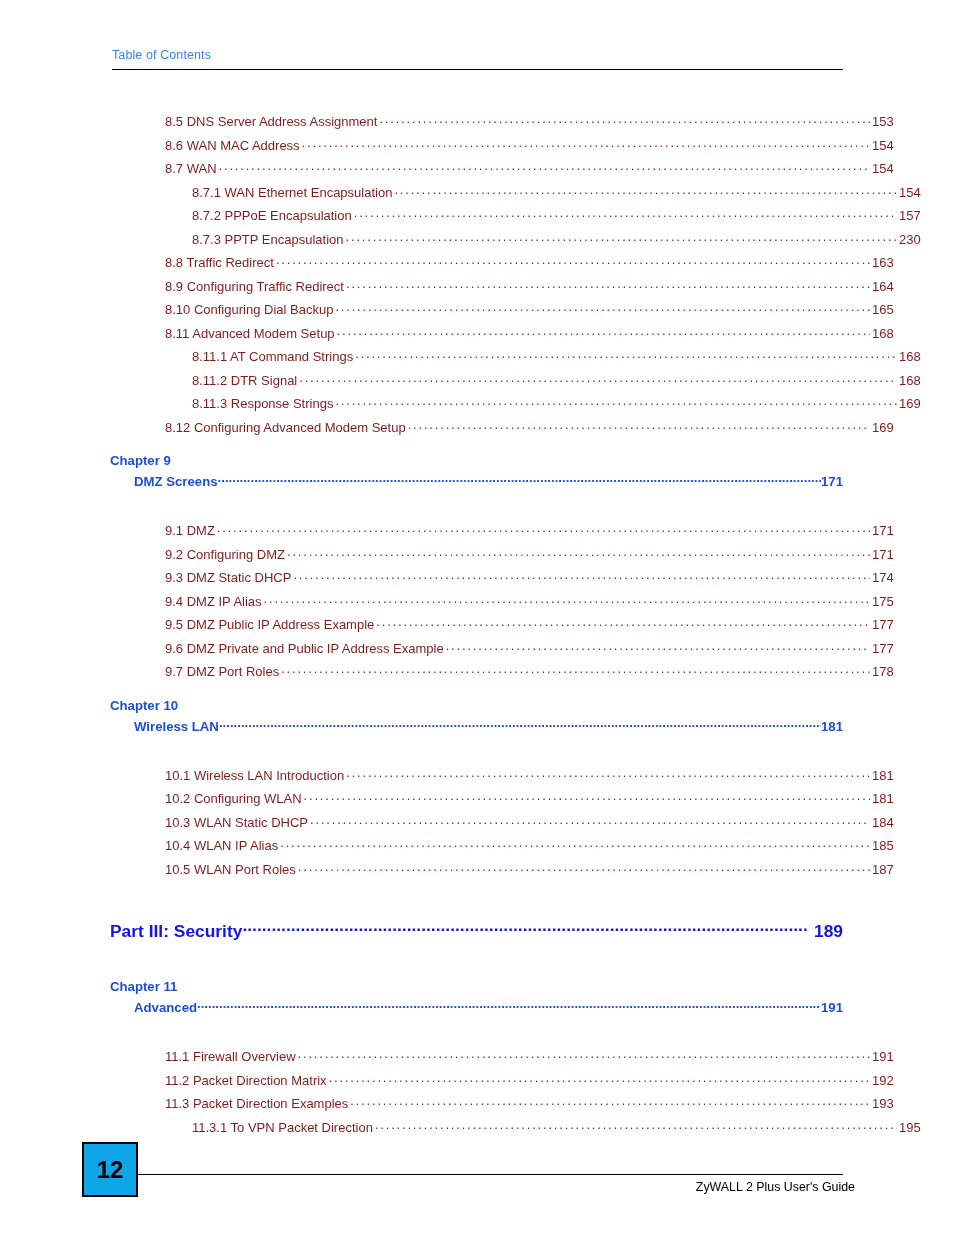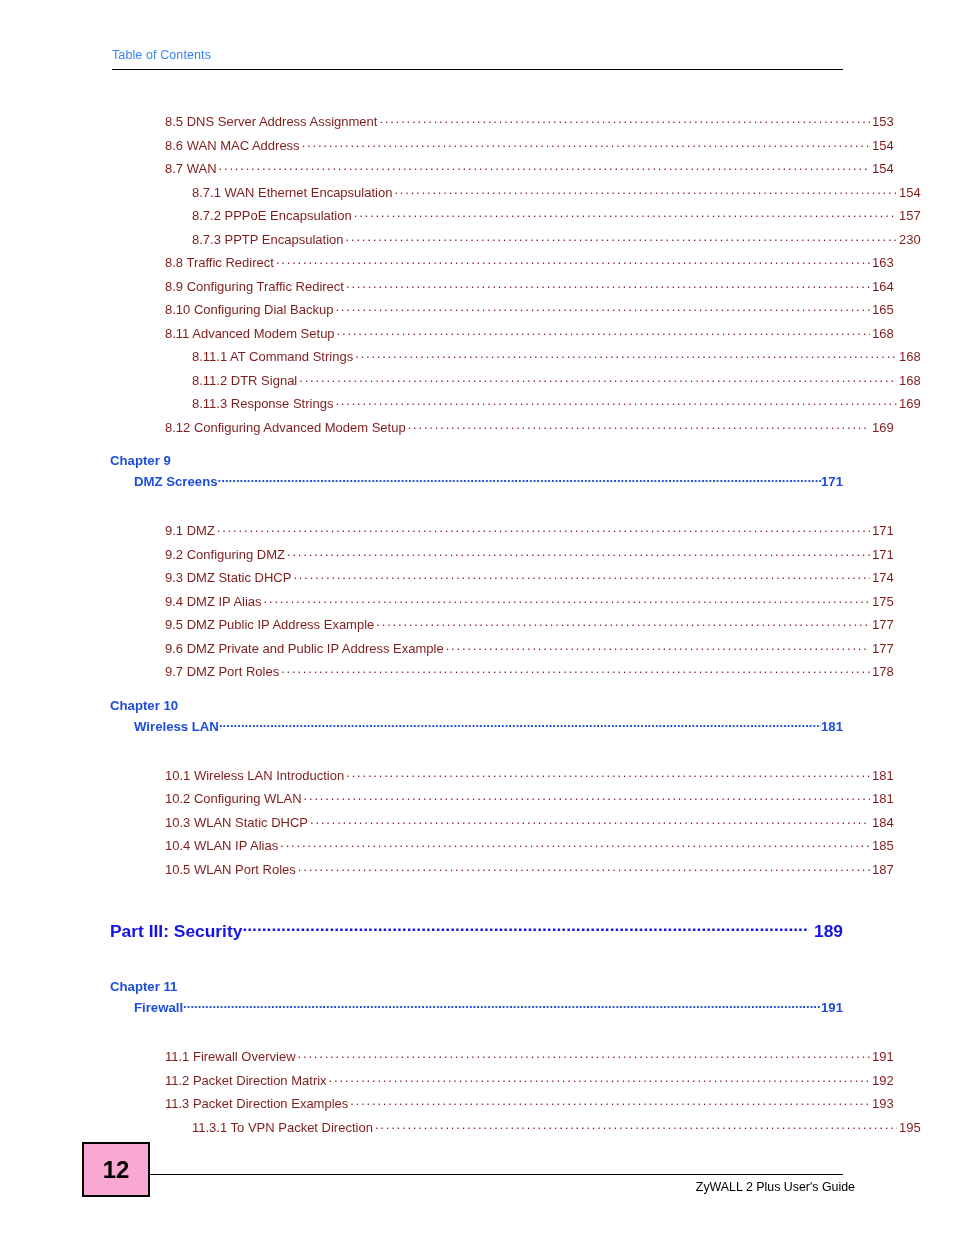--- a/index.html
+++ b/index.html
@@ -177,24 +177,24 @@
     position: absolute;
     left: 137px;
     top: 33px;
     width: 706px;
     border-bottom: 1.5px solid #000000;
   }
   #footer-pagebox {
     position: absolute;
     left: 82px;
     top: 1px;
-    width: 68px;
+    width: 56px;
     height: 55px;
     border: 2.4px solid #000000;
-    background: #f9a8d4;
+    background: #0ea5e9;
     display: flex;
     align-items: center;
     justify-content: center;
     font-size: 24px;
     font-weight: bold;
     color: #000000;
     box-sizing: border-box;
   }
   #footer-guide {
     position: absolute;
@@ -384,21 +384,21 @@
       <span class="leader"></span>
       <span class="page">189</span>
     </div>
   </div>
 
   <div class="gap-lg"></div>
 
   <div class="chapter-block">
     <span class="chapter-line">Chapter  11</span>
     <div class="title-row">
-      <span class="label">Firewall</span>
+      <span class="label">Advanced</span>
       <span class="leader"></span>
       <span class="page">191</span>
     </div>
   </div>
   <div class="gap-sm"></div>
   <div id="group-ch11">
       <div class="toc-row lvl1">
         <span class="label">11.1 Firewall Overview  </span>
         <span class="leader"></span>
         <span class="page">191</span>

